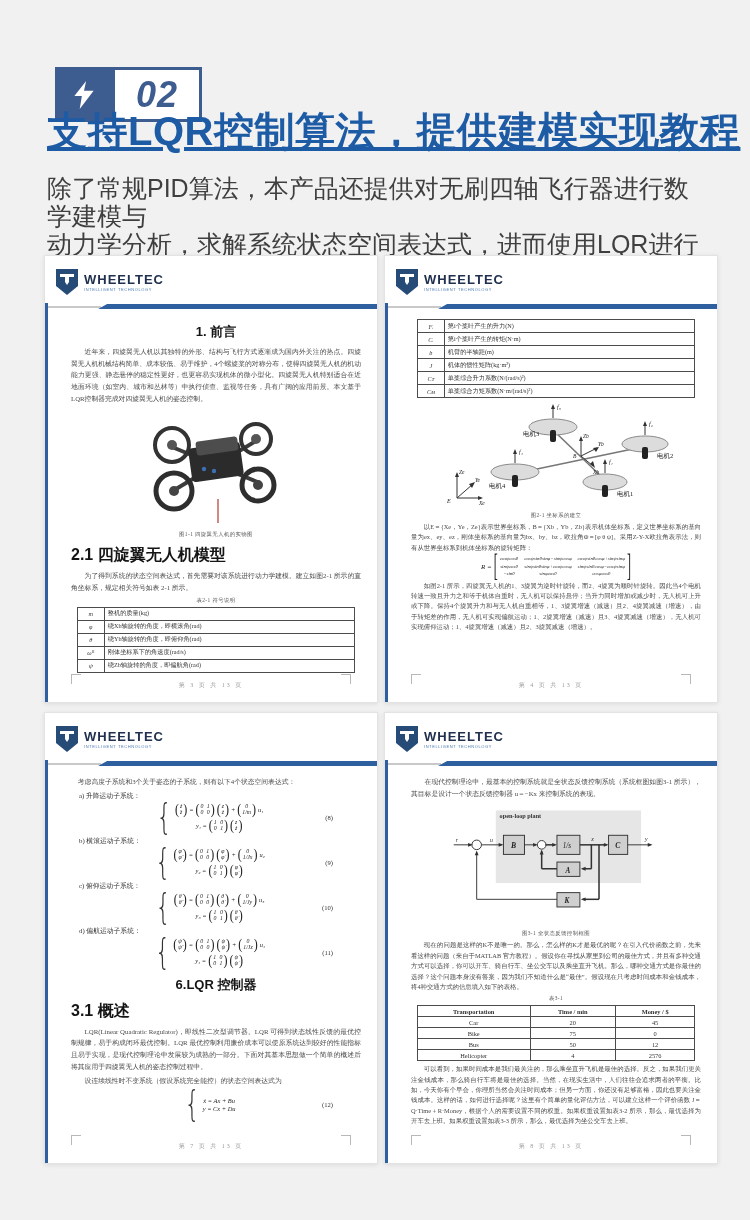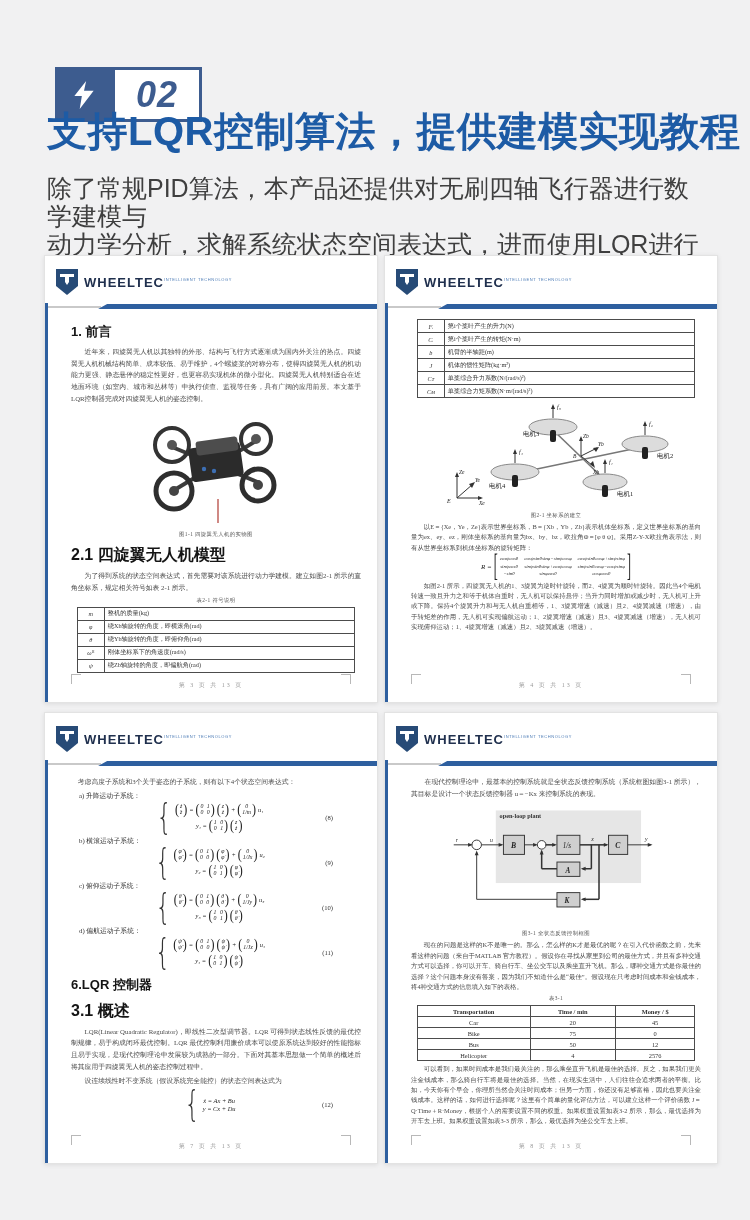--- a/index.html
+++ b/index.html
@@ -7,38 +7,38 @@
     width:750px;height:1220px;position:relative;overflow:hidden;
     background:#f1f1f2;
     font-family:"Liberation Sans","DejaVu Sans",sans-serif;
     -webkit-font-smoothing:antialiased;
   }
   
   .badge{position:absolute;left:55px;top:47px;display:flex;margin-top:20px;}
   .badge-icon{width:57px;height:55px;background:#3d5c8f;display:flex;align-items:center;justify-content:center;}
   .badge-num{width:84px;height:49px;background:#fff;border:3px solid #3d5c8f;display:flex;align-items:center;justify-content:center;
     font-size:36px;font-weight:bold;font-style:italic;color:#3d5c8f;letter-spacing:1px;}
-  .main-title{position:absolute;left:47px;top:104px;font-size:40px;font-weight:800;color:#1d5ba5;letter-spacing:.5px;}
+  .main-title{position:absolute;left:47px;top:104px;font-size:40px;font-weight:800;color:#1d5ba5;letter-spacing:.5px;text-decoration:underline;}
   .main-sub{position:absolute;left:47px;top:174px;width:660px;font-size:25px;line-height:28px;color:#3f3f3f;}
   
   .page{position:absolute;width:332px;background:#fff;border:1px solid #e3e3e3;box-shadow:0 1px 5px rgba(0,0,0,.09);overflow:hidden;}
   .pg1{left:44px;top:255px;height:446px;}
   .pg2{left:384px;top:255px;height:446px;}
   .pg3{left:44px;top:712px;height:450px;}
   .pg4{left:384px;top:712px;height:450px;}
   .page-header{height:40px;padding:6px 0 0 10px;display:flex;align-items:center;gap:5px;}
-  .logo-text{display:flex;flex-direction:row;line-height:1;}
+  .logo-text{display:flex;flex-direction:column;line-height:1;}
   .logo-name{font-size:13px;font-weight:bold;color:#20304e;letter-spacing:1px;}
   .logo-tag{font-size:4px;color:#4a7ab5;letter-spacing:.6px;margin-top:2px;}
   .rule{position:relative;height:5px;margin-top:2px;}
   .rule .gray{position:absolute;left:0;top:2px;width:17%;height:1.5px;background:#c9c9c9;}
   .rule .blue{position:absolute;left:16%;right:0;top:0;height:5px;background:#2e5f9f;clip-path:polygon(9px 0,100% 0,100% 100%,0 100%);}
   .stripe{position:absolute;left:0;top:47px;bottom:0;width:3px;background:#2e5f9f;}
   .page-body{padding:6px 16px 0 26px;font-family:"Liberation Serif","DejaVu Serif",serif;color:#4a4a4a;}
-  .h1{font-family:"Liberation Sans","DejaVu Sans",sans-serif;font-size:13px;font-weight:bold;color:#151515;margin:8px 0 5px 0;}
+  .h1{font-family:"Liberation Sans","DejaVu Sans",sans-serif;font-size:13px;font-weight:bold;color:#151515;margin:8px 0 5px 0;text-align:center;}
   .h2{font-family:"Liberation Sans","DejaVu Sans",sans-serif;font-size:16px;font-weight:bold;color:#151515;margin:7px 0 4px 0;}
   .para{font-size:6.8px;line-height:1.72;text-align:justify;text-indent:2em;margin:3px 0;}
   .para.small{font-size:6.4px;line-height:1.62;}
   .cap{font-size:5.4px;color:#555;text-align:center;letter-spacing:.4px;margin:2px 0 3px 0;font-family:"Liberation Serif",serif;}
   table.doc{border-collapse:collapse;width:96%;margin:1px auto 2px auto;}
   table.doc td,table.doc th{border:1px solid #4c4c4c;font-size:6.2px;padding:1.5px 3px;color:#333;font-family:"Liberation Serif",serif;}
   table.doc td:first-child{width:20px;text-align:center;font-style:italic;}
   table.doc3{border-collapse:collapse;width:96%;margin:1px auto 2px auto;}
   table.doc3 td,table.doc3 th{border:1px solid #4c4c4c;font-size:6.4px;padding:1.5px 3px;color:#333;text-align:center;font-family:"Liberation Serif",serif;}
   table.doc3 th{font-weight:bold;}

